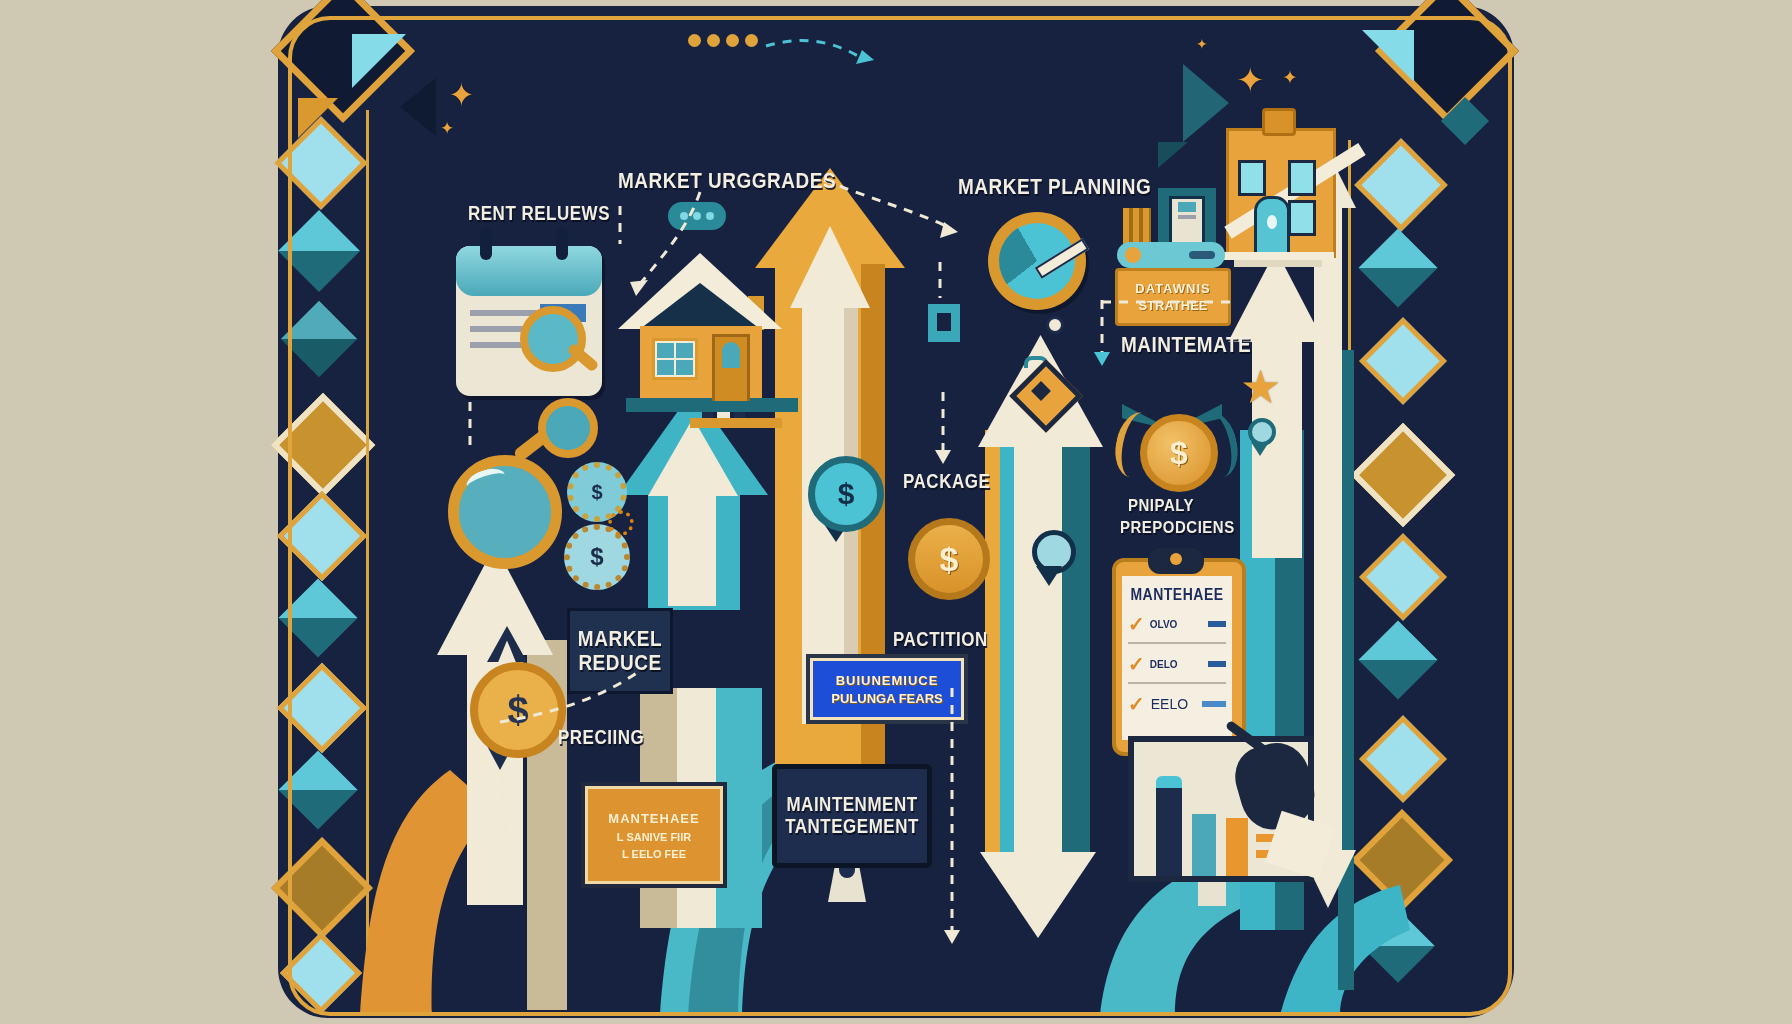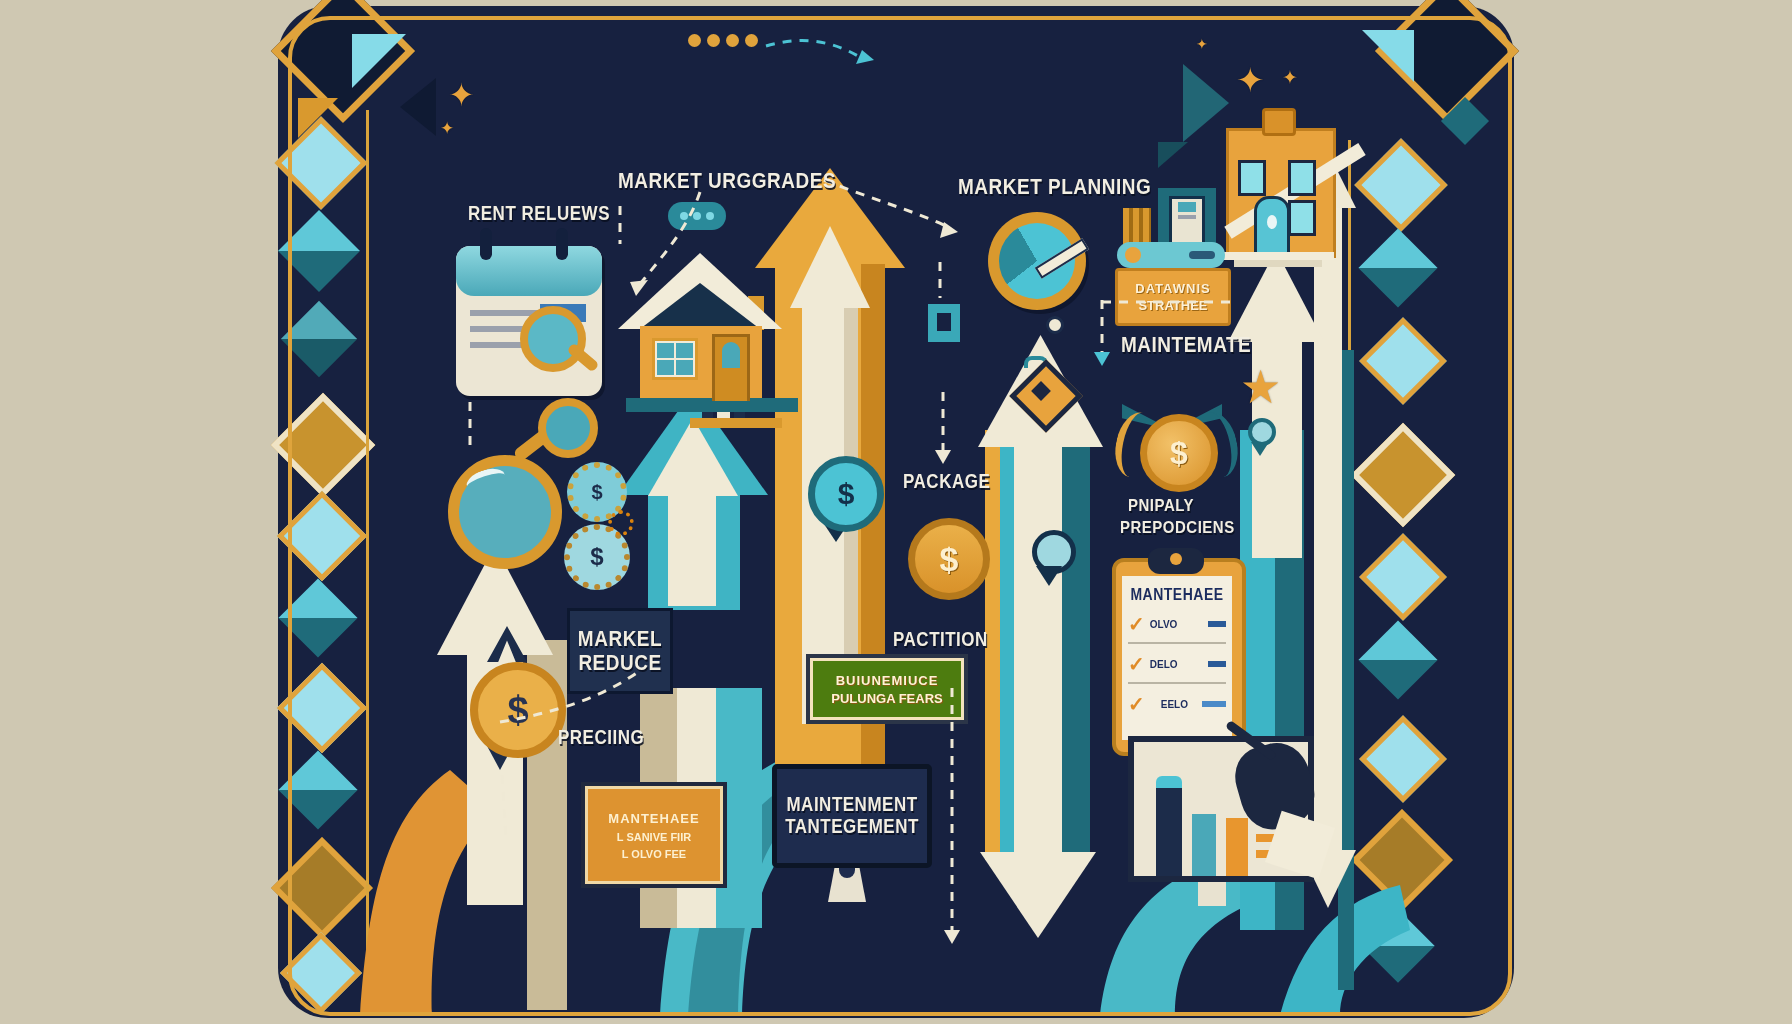--- a/index.html
+++ b/index.html
@@ -111,21 +111,21 @@
   <div class="abs shaft" style="left:467px;top:650px;width:56px;height:255px"></div>
   <div class="abs" style="left:487px;top:626px;width:40px;height:36px;background:#1c2c4a;clip-path:polygon(50% 0,100% 100%,72% 100%,50% 40%,28% 100%,0 100%);z-index:9"></div>
   <div class="abs coin" style="left:470px;top:662px;width:80px;height:80px;border:8px solid #c8851f;background:#eab049;color:#273352;font-size:38px">$</div>
   <div class="abs tri" style="left:486px;top:744px;border-left:14px solid transparent;border-right:14px solid transparent;border-top:26px solid #1c2c4a;z-index:9"></div>
 
   <div class="abs lbl" style="left:558px;top:728px;font-size:17px">PRECIING</div>
 
   <div class="abs box-text" style="left:581px;top:782px;width:138px;height:98px;background:#dd9330;border:4px solid #20293e;box-shadow:inset 0 0 0 3px #f0d9a6;z-index:10">
     <div style="font-size:13px;font-weight:bold;color:#fdf0d0;letter-spacing:1px">MANTEHAEE</div>
     <div style="font-size:11px;font-weight:bold;color:#fdf0d0;margin-top:5px">L SANIVE FIIR</div>
-    <div style="font-size:11px;font-weight:bold;color:#fdf0d0;margin-top:5px">L OLVO FEE</div>
+    <div style="font-size:11px;font-weight:bold;color:#fdf0d0;margin-top:5px">L EELO FEE</div>
   </div>
 
 
   <div class="abs lbl" style="left:618px;top:170px;font-size:19px">MARKET URGGRADES</div>
   <div class="abs" style="left:668px;top:202px;width:58px;height:28px;background:#2a8a9a;border-radius:14px;z-index:10;display:flex;align-items:center;justify-content:center;gap:5px">
     <span style="width:8px;height:8px;border-radius:50%;background:#7fd8e4"></span>
     <span style="width:8px;height:8px;border-radius:50%;background:#7fd8e4"></span>
     <span style="width:8px;height:8px;border-radius:50%;background:#7fd8e4"></span>
   </div>
 
@@ -162,21 +162,21 @@
   <div class="abs shaft" style="left:802px;top:304px;width:56px;height:420px;background:linear-gradient(90deg,#f0ead6 0 75%,#d8cdb2 75% 100%)"></div>
 
   <div class="abs" style="left:690px;top:418px;width:92px;height:10px;background:#d9992e;z-index:9"></div>
   <div class="abs" style="left:702px;top:386px;width:11px;height:32px;background:#1c2c4a;z-index:9"></div>
   <div class="abs" style="left:717px;top:384px;width:13px;height:34px;background:#efe9d5;z-index:9"></div>
   <div class="abs" style="left:734px;top:386px;width:11px;height:32px;background:#1c2c4a;z-index:9"></div>
 
   <div class="abs tri" style="left:816px;top:512px;border-left:20px solid transparent;border-right:20px solid transparent;border-top:30px solid #13304a;z-index:10"></div>
   <div class="abs coin" style="left:808px;top:456px;width:62px;height:62px;border:7px solid #1f6b7a;background:#4cc3d4;color:#13304a;font-size:30px">$</div>
 
-  <div class="abs box-text" style="left:806px;top:654px;width:154px;height:62px;background:#4d7c0f;border:4px solid #2b3548;box-shadow:inset 0 0 0 3px #f4e3bd;z-index:11">
+  <div class="abs box-text" style="left:806px;top:654px;width:154px;height:62px;background:#1d4ed8;border:4px solid #2b3548;box-shadow:inset 0 0 0 3px #f4e3bd;z-index:11">
     <div style="font-size:13px;font-weight:bold;color:#fff3d6;letter-spacing:1px;text-shadow:1px 1px 0 #8a5a10">BUIUNEMIUCE</div>
     <div style="font-size:13px;font-weight:bold;color:#fff3d6;margin-top:3px;text-shadow:1px 1px 0 #8a5a10">PULUNGA FEARS</div>
   </div>
 
   <div class="abs box-text" style="left:772px;top:764px;width:150px;height:94px;background:#1e2c4e;border:5px solid #0c1526;border-radius:5px;z-index:12">
     <div class="lbl" style="position:static;font-size:17px">MAINTENMENT</div>
     <div class="lbl" style="position:static;font-size:17px;margin-top:2px">TANTEGEMENT</div>
   </div>
   <div class="abs" style="left:828px;top:862px;width:38px;height:40px;background:#e8e2d0;clip-path:polygon(20% 0,80% 0,100% 100%,0 100%);z-index:11">
     <div style="margin:4px auto 0;width:16px;height:12px;background:#1e2c4e;border-radius:0 0 10px 10px"></div>
@@ -251,21 +251,21 @@
       <span style="font-size:10px;font-weight:bold;color:#1c2c5e;margin-left:5px">OLVO</span>
       <span style="margin-left:auto;width:18px;height:6px;background:#2a5a98"></span>
     </div>
     <div style="display:flex;align-items:center;margin:8px 4px 0;border-bottom:2px solid #b9b4a4;padding-bottom:6px">
       <span style="color:#e08c28;font-weight:bold;font-size:20px">✓</span>
       <span style="font-size:10px;font-weight:bold;color:#1c2c5e;margin-left:5px">DELO</span>
       <span style="margin-left:auto;width:18px;height:6px;background:#2a5a98"></span>
     </div>
     <div style="display:flex;align-items:center;margin:8px 4px 0">
       <span style="color:#e08c28;font-weight:bold;font-size:20px">✓</span>
-      <span style="font-size:10px;font-weight:bold;color:#1c2c5e;margin-left:16px">EELO</span>
+      <span style="font-size:14px;font-weight:normal;color:#1c2c5e;margin-left:6px">EELO</span>
       <span style="margin-left:auto;width:24px;height:6px;background:#4a8ac8"></span>
     </div>
   </div>
   <div class="abs" style="left:1156px;top:748px;width:40px;height:26px;background:#e8e2d0;clip-path:polygon(50% 0,100% 100%,0 100%);z-index:12"></div>
 
   <div class="abs" style="left:1128px;top:736px;width:174px;height:134px;background:#ece6d4;border:6px solid #1c2740;z-index:13">
     <div style="position:absolute;left:22px;bottom:0;width:26px;height:92px;background:#1c2c4a"></div>
     <div style="position:absolute;left:22px;bottom:88px;width:26px;height:12px;background:#4cc3d4;border-radius:6px 6px 0 0"></div>
     <div style="position:absolute;left:58px;bottom:0;width:24px;height:62px;background:#4aa8b8"></div>
     <div style="position:absolute;left:92px;bottom:0;width:22px;height:58px;background:#e8962e"></div>

